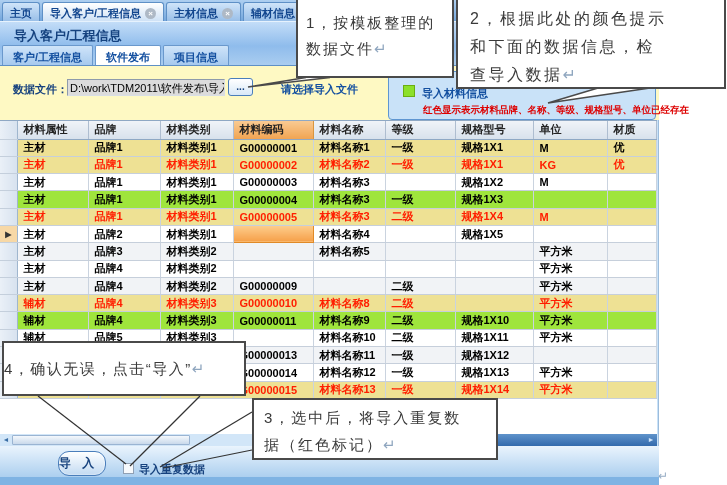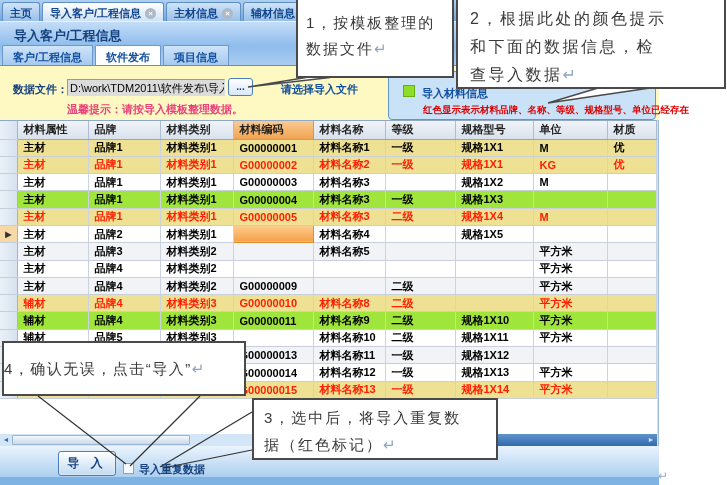--- a/index.html
+++ b/index.html
@@ -77,23 +77,23 @@
   #hscroll { position:absolute; left:0; top:434px; width:657px; height:12px; background:#d2e6f8; }
   #hs-left { position:absolute; left:0; top:0; width:12px; height:12px; font-size:7px; color:#3a6ea5; text-align:center; line-height:12px; }
   #hs-thumb { position:absolute; left:12px; top:1px; width:178px; height:10px; border-radius:1px;
     background:linear-gradient(#f4f8fc,#c9d9eb); border:1px solid #9ab4d2; }
   #hs-dark { position:absolute; left:430px; top:0; width:215px; height:12px; background:linear-gradient(#5f93cb,#336aad); }
   #hs-right { position:absolute; left:645px; top:0; width:12px; height:12px; background:linear-gradient(#5f93cb,#336aad);
     font-size:7px; color:#cfe4fa; text-align:center; line-height:12px; }
 
   
   #footer { position:absolute; left:0; top:446px; width:659px; height:31px; background:linear-gradient(#eaf4fd,#accfef); }
-  #import-btn { position:absolute; left:58px; top:5px; width:58px; height:25px; border:1px solid #4a7ebb; border-radius:3px;
+  #import-btn { position:absolute; left:58px; top:5px; width:48px; height:25px; border:1px solid #4a7ebb; border-radius:11px;
     background:linear-gradient(#feffff,#c2daf2); font-size:12px; font-weight:bold; color:#17437e; letter-spacing:4px;
-    text-align:center; line-height:23px; box-shadow:inset 0 0 2px #fff; }
+    text-align:left; line-height:23px; box-shadow:inset 0 0 2px #fff; }
   #dup-check { position:absolute; left:123px; top:17px; width:11px; height:11px; background:#f6f9fc; border:1px solid #90a0b4; }
   #dup-label { position:absolute; left:139px; top:16px; font-size:11px; font-weight:bold; color:#17427e; }
   #bottombar { position:absolute; left:0; top:477px; width:659px; height:8px; background:#7fb3e3; }
   #stray-mark { position:absolute; left:658px; top:469px; font-size:12px; color:#96acc4; }
 
   
   .callout { position:absolute; background:#fff; border:2px solid #4a4a4a; color:#3a3a3a;
     white-space:pre-line; z-index:11; }
   .return-mark { color:#8fa6bf; }
   #c1 { left:296px; top:-2px; width:158px; height:80px; font-size:15px; letter-spacing:2px; line-height:26px; padding:10px 8px; }
@@ -133,21 +133,20 @@
       <div class="subtab">客户/工程信息</div>
       <div class="subtab active">软件发布</div>
       <div class="subtab">项目信息</div>
     </div>
 
   <div id="panel">
     <span id="file-label">数据文件：</span>
     <div id="file-path">D:\work\TDM2011\软件发布\导入数据模板\材料</div>
     <div id="browse-btn">...</div>
     <span id="file-hint">请选择导入文件</span>
-    <span id="file-tip">温馨提示：请按导入模板整理数据。</span>
   </div>
 
   <div id="legend-box">
     <span id="legend-title">导入说明</span>
     <span id="legend-swatch"></span>
     <span id="legend-item">导入材料信息</span>
     <span id="legend-note">红色显示表示材料品牌、名称、等级、规格型号、单位已经存在</span>
   </div>
 
   <div id="grid">

